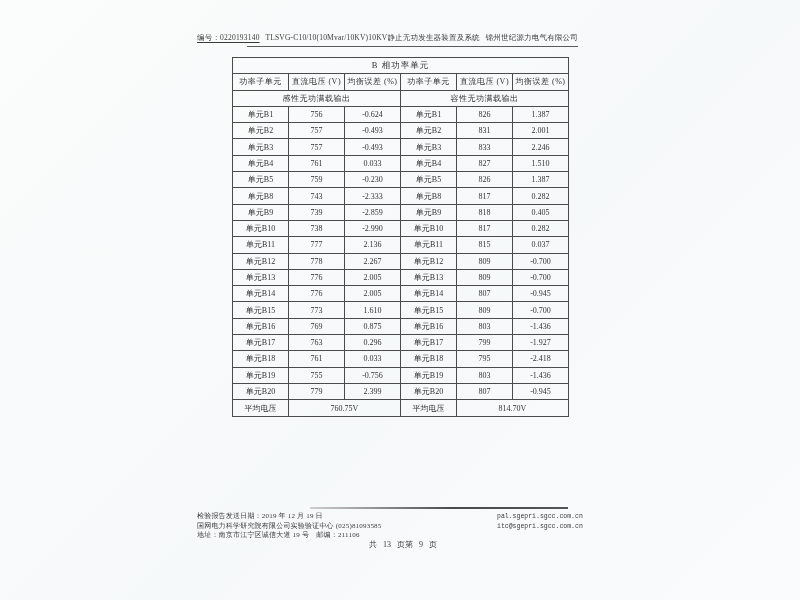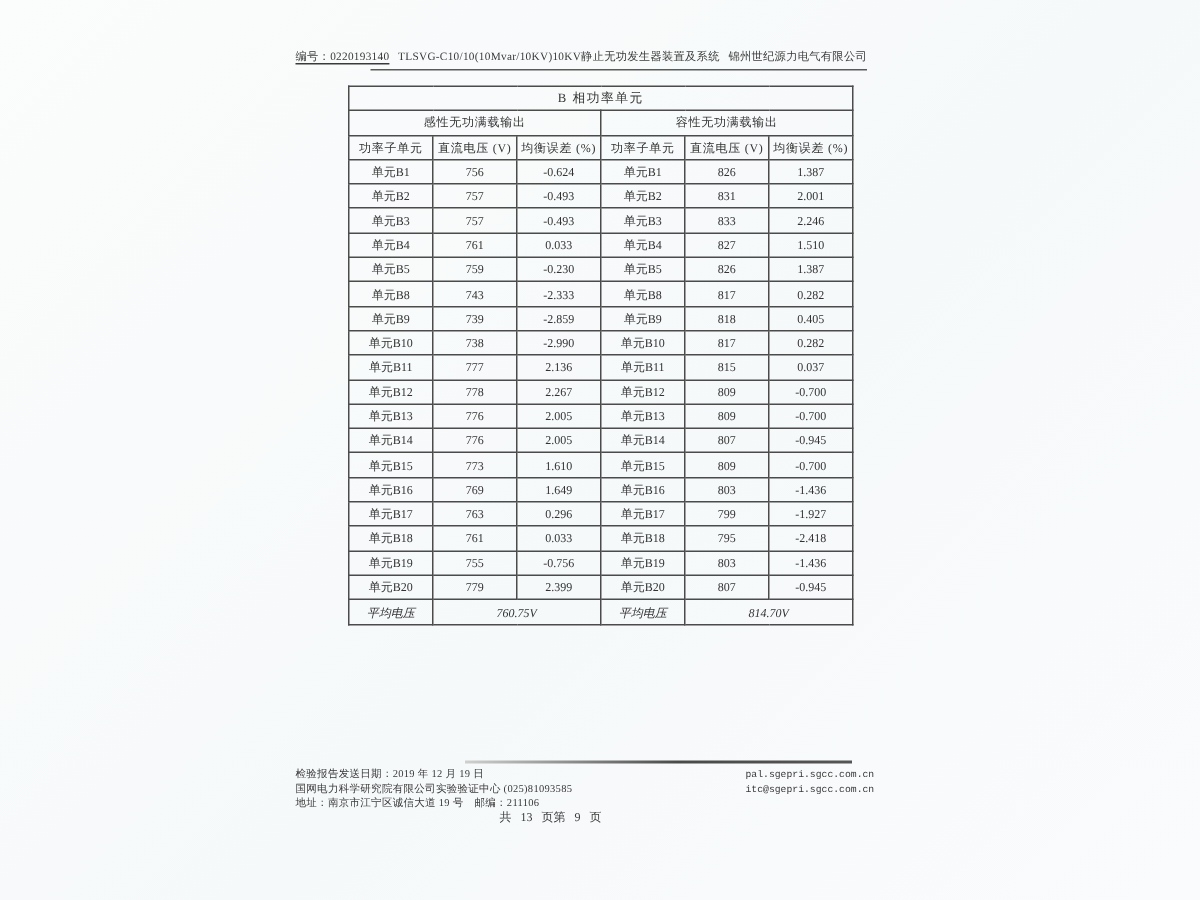--- a/index.html
+++ b/index.html
@@ -26,38 +26,38 @@
     font-size:8px;color:#333;
   }
   col{width:56px;}
   th,td{
     border:1px solid #4b4b4b;height:15.3px;padding:0 1px;
     text-align:center;vertical-align:middle;font-weight:normal;
     white-space:nowrap;overflow:hidden;
   }
   thead th{letter-spacing:.5px;}
   .table-title{font-size:8.5px;letter-spacing:1px;}
-  tfoot td{height:16px;font-style:italic;}
+  tfoot td{height:16px;}
   
   .footer-rule{
     position:absolute;left:310px;top:507px;width:258px;height:2px;
     background:linear-gradient(to right,#cfcfcf,#4a4a4a 55%,#555);
   }
   .footer-left{
     position:absolute;left:197px;top:512px;
     font-size:7px;line-height:9.5px;letter-spacing:.2px;color:#3a3a3a;white-space:nowrap;
   }
   .footer-right{
     position:absolute;left:497px;top:512px;
     font-size:6.5px;line-height:9.5px;color:#3a3a3a;
     font-family:"Liberation Mono","DejaVu Sans Mono",monospace;white-space:nowrap;
   }
   .page-nums{
     position:absolute;left:333px;top:539px;width:140px;
-    display:flex;justify-content:flex-start;
+    display:flex;justify-content:center;
     font-size:8px;color:#3a3a3a;word-spacing:4px;white-space:nowrap;
   }
 </style>
 </head>
 <body>
 
 <div class="page">
 
   <div class="header">
     <span class="doc-no">编号：0220193140</span>
@@ -71,33 +71,33 @@
         <col>
         <col>
         <col>
         <col>
         <col>
         <col>
       </colgroup>
     <thead>
       <tr>
         <th colspan="6" class="table-title">B 相功率单元</th>
-      </tr>
-      <tr>
-        <th colspan="3">感性无功满载输出</th>
-        <th colspan="3">容性无功满载输出</th>
       </tr>
       <tr>
         <th>功率子单元</th>
         <th>直流电压 (V)</th>
         <th>均衡误差 (%)</th>
         <th>功率子单元</th>
         <th>直流电压 (V)</th>
         <th>均衡误差 (%)</th>
       </tr>
+      <tr>
+        <th colspan="3">感性无功满载输出</th>
+        <th colspan="3">容性无功满载输出</th>
+      </tr>
     </thead>
     <tbody>
         <tr>
           <td>单元B1</td>
           <td>756</td>
           <td>-0.624</td>
           <td>单元B1</td>
           <td>826</td>
           <td>1.387</td>
         </tr>
@@ -193,21 +193,21 @@
           <td>单元B15</td>
           <td>773</td>
           <td>1.610</td>
           <td>单元B15</td>
           <td>809</td>
           <td>-0.700</td>
         </tr>
         <tr>
           <td>单元B16</td>
           <td>769</td>
-          <td>1.649</td>
+          <td>0.875</td>
           <td>单元B16</td>
           <td>803</td>
           <td>-1.436</td>
         </tr>
         <tr>
           <td>单元B17</td>
           <td>763</td>
           <td>0.296</td>
           <td>单元B17</td>
           <td>799</td>

